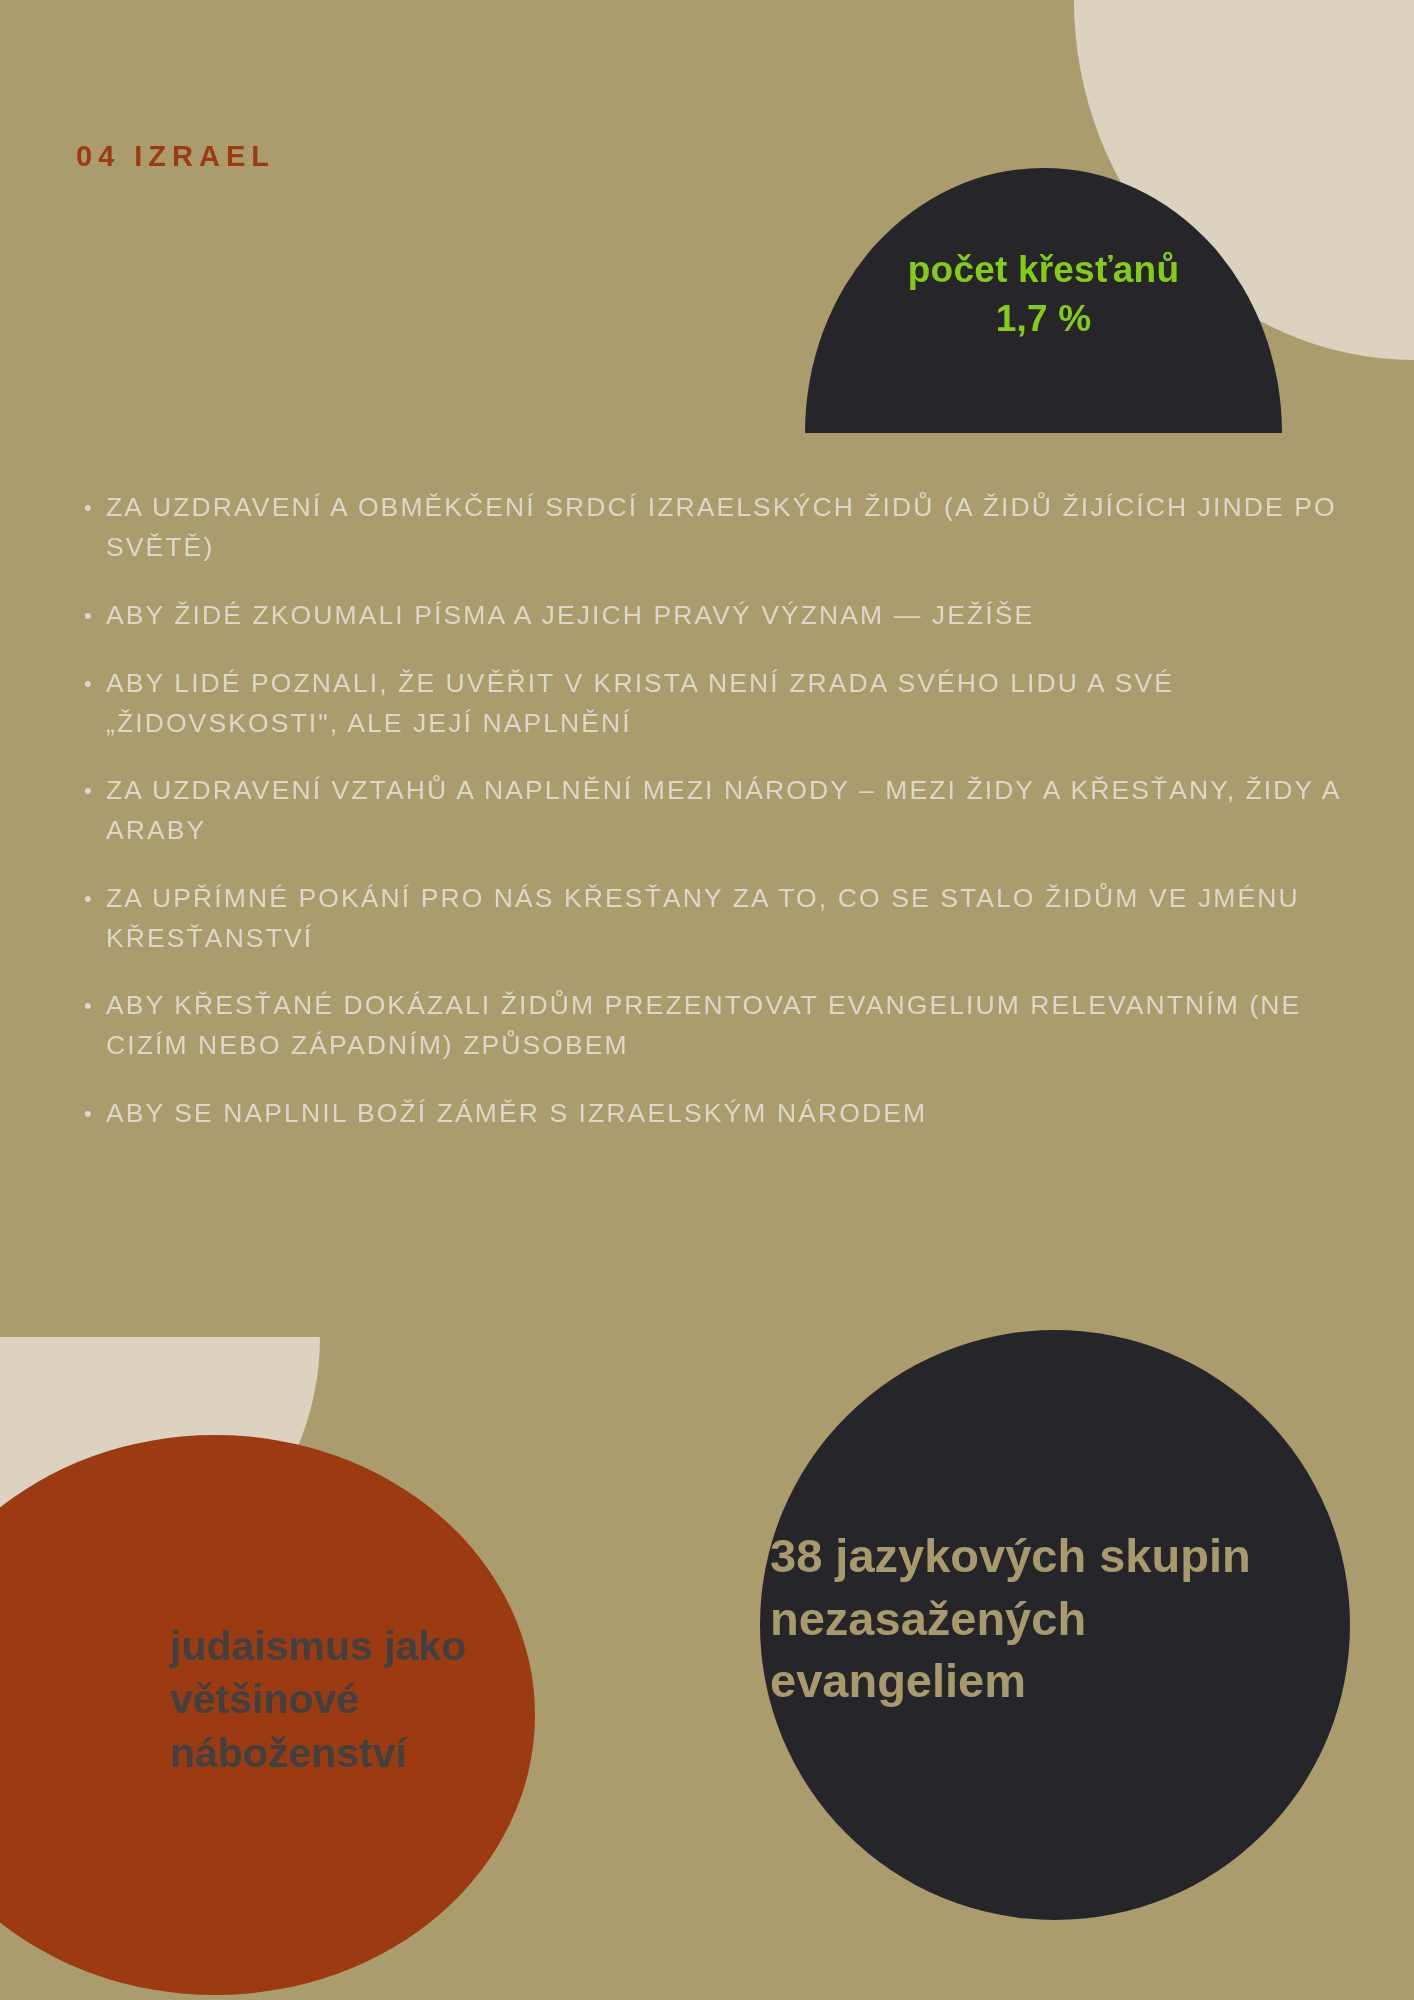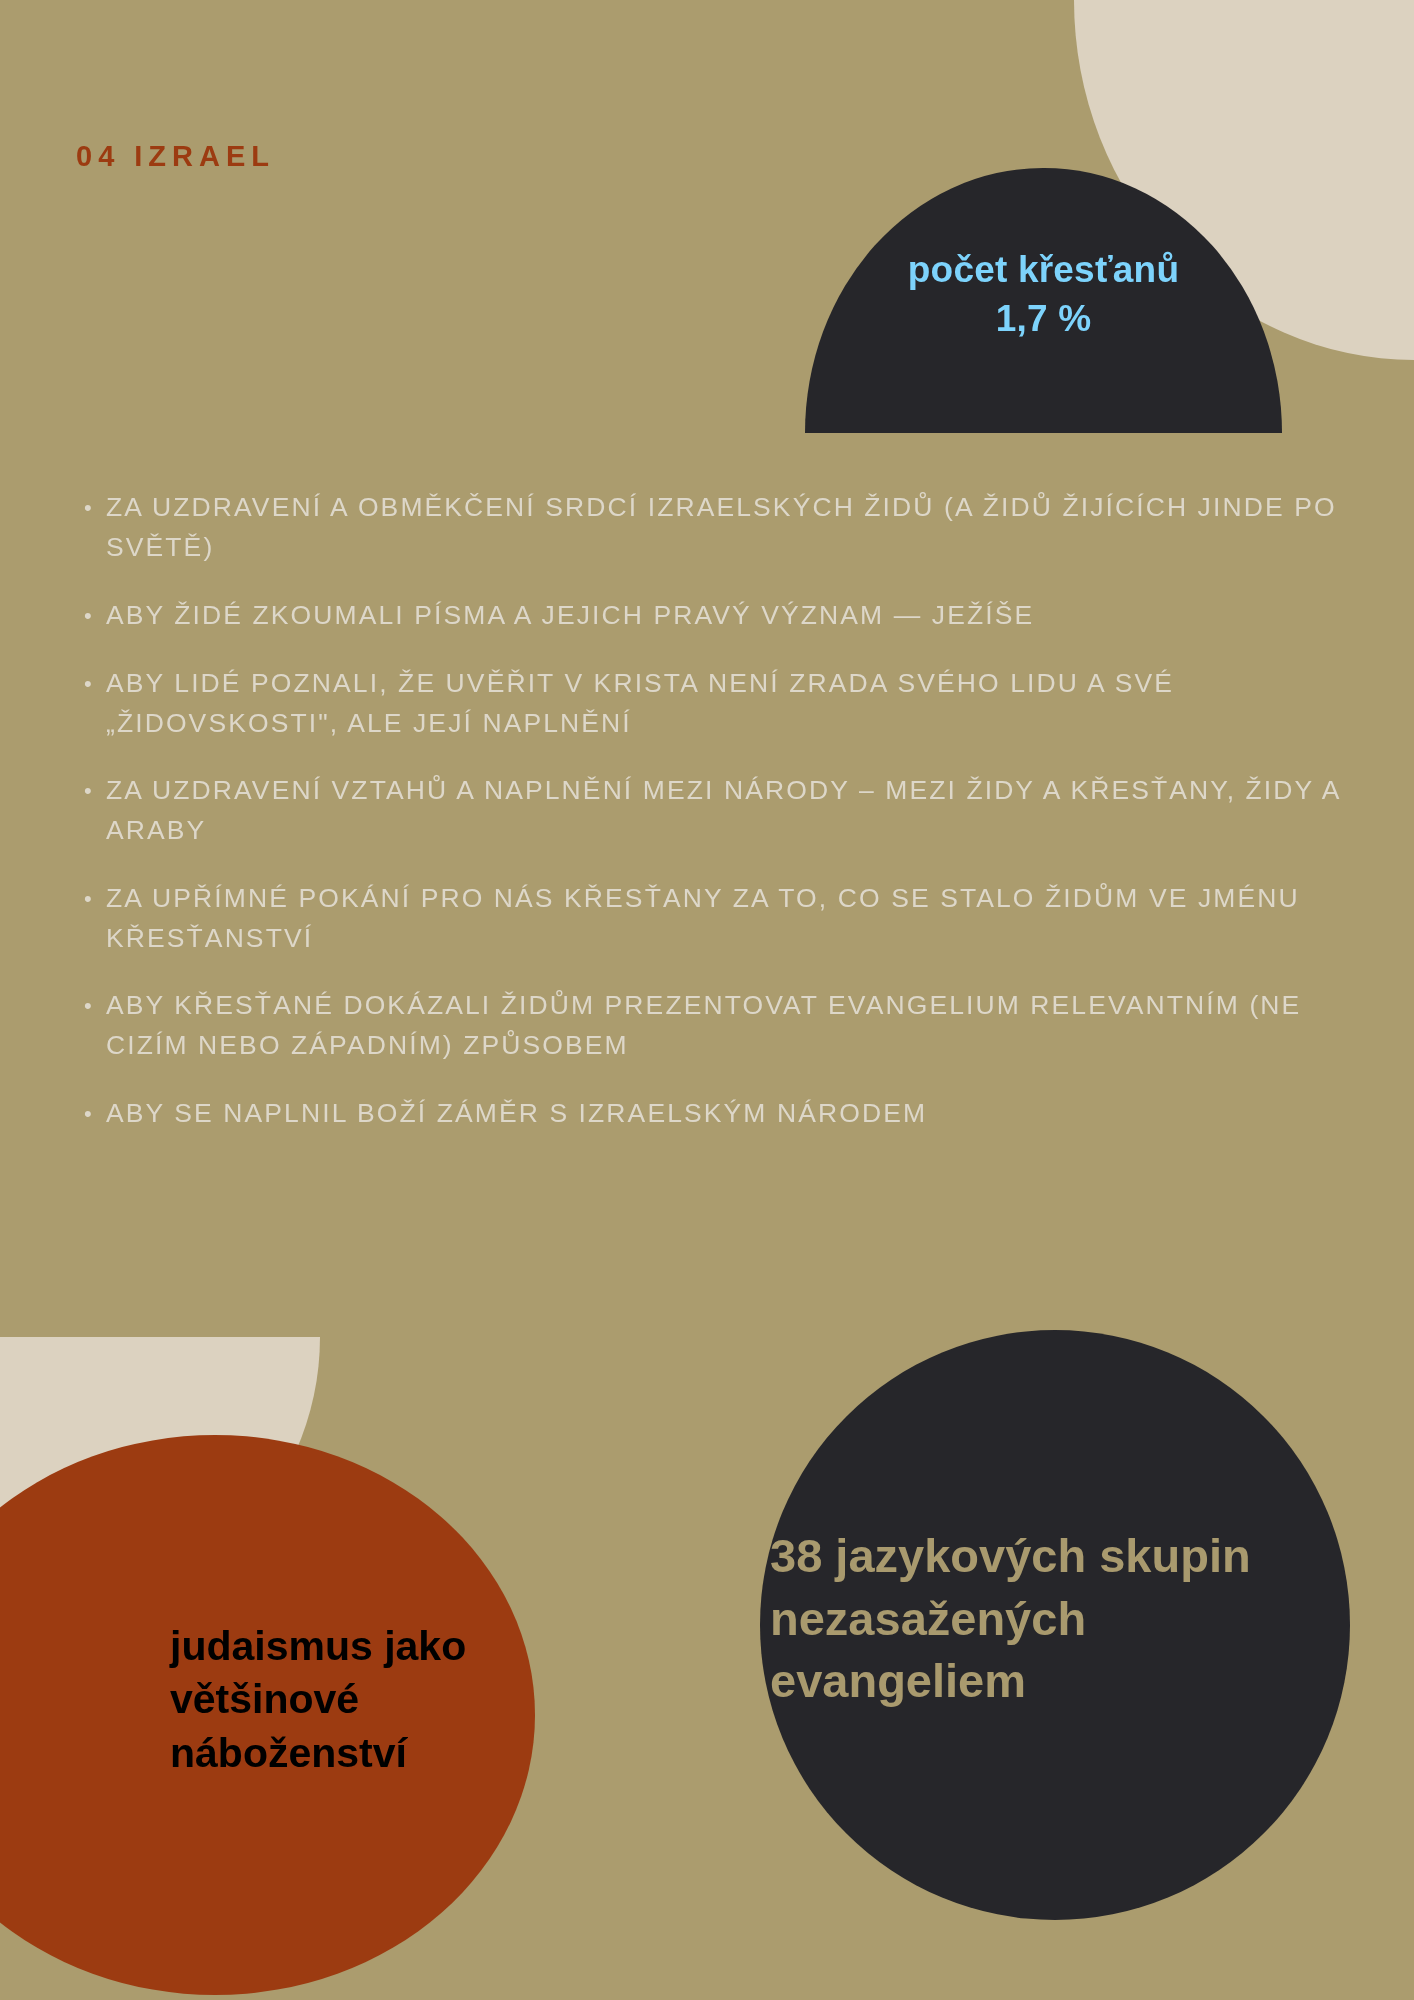--- a/index.html
+++ b/index.html
@@ -42,21 +42,21 @@
     background: #26262a;
     border-top-left-radius: 238px 265px;
     border-top-right-radius: 238px 265px;
   }
   .dome-text {
     position: absolute;
     left: 0;
     right: 0;
     top: 78px;
     text-align: center;
-    color: #7dd3fc;
+    color: #84cc16;
     font-size: 37px;
     font-weight: bold;
     line-height: 1.32;
     letter-spacing: 0.2px;
   }
 
   .shape-beige-bottomleft {
     position: absolute;
     left: 0;
     top: 1337px;
@@ -72,21 +72,21 @@
     width: 640px;
     height: 560px;
     background: #9c3b11;
     border-radius: 50%;
   }
   .rust-text {
     position: absolute;
     left: 170px;
     top: 1620px;
     width: 350px;
-    color: #000000;
+    color: #404040;
     font-size: 41px;
     font-weight: bold;
     line-height: 1.30;
   }
 
   .shape-dark-circle {
     position: absolute;
     left: 760px;
     top: 1330px;
     width: 590px;

